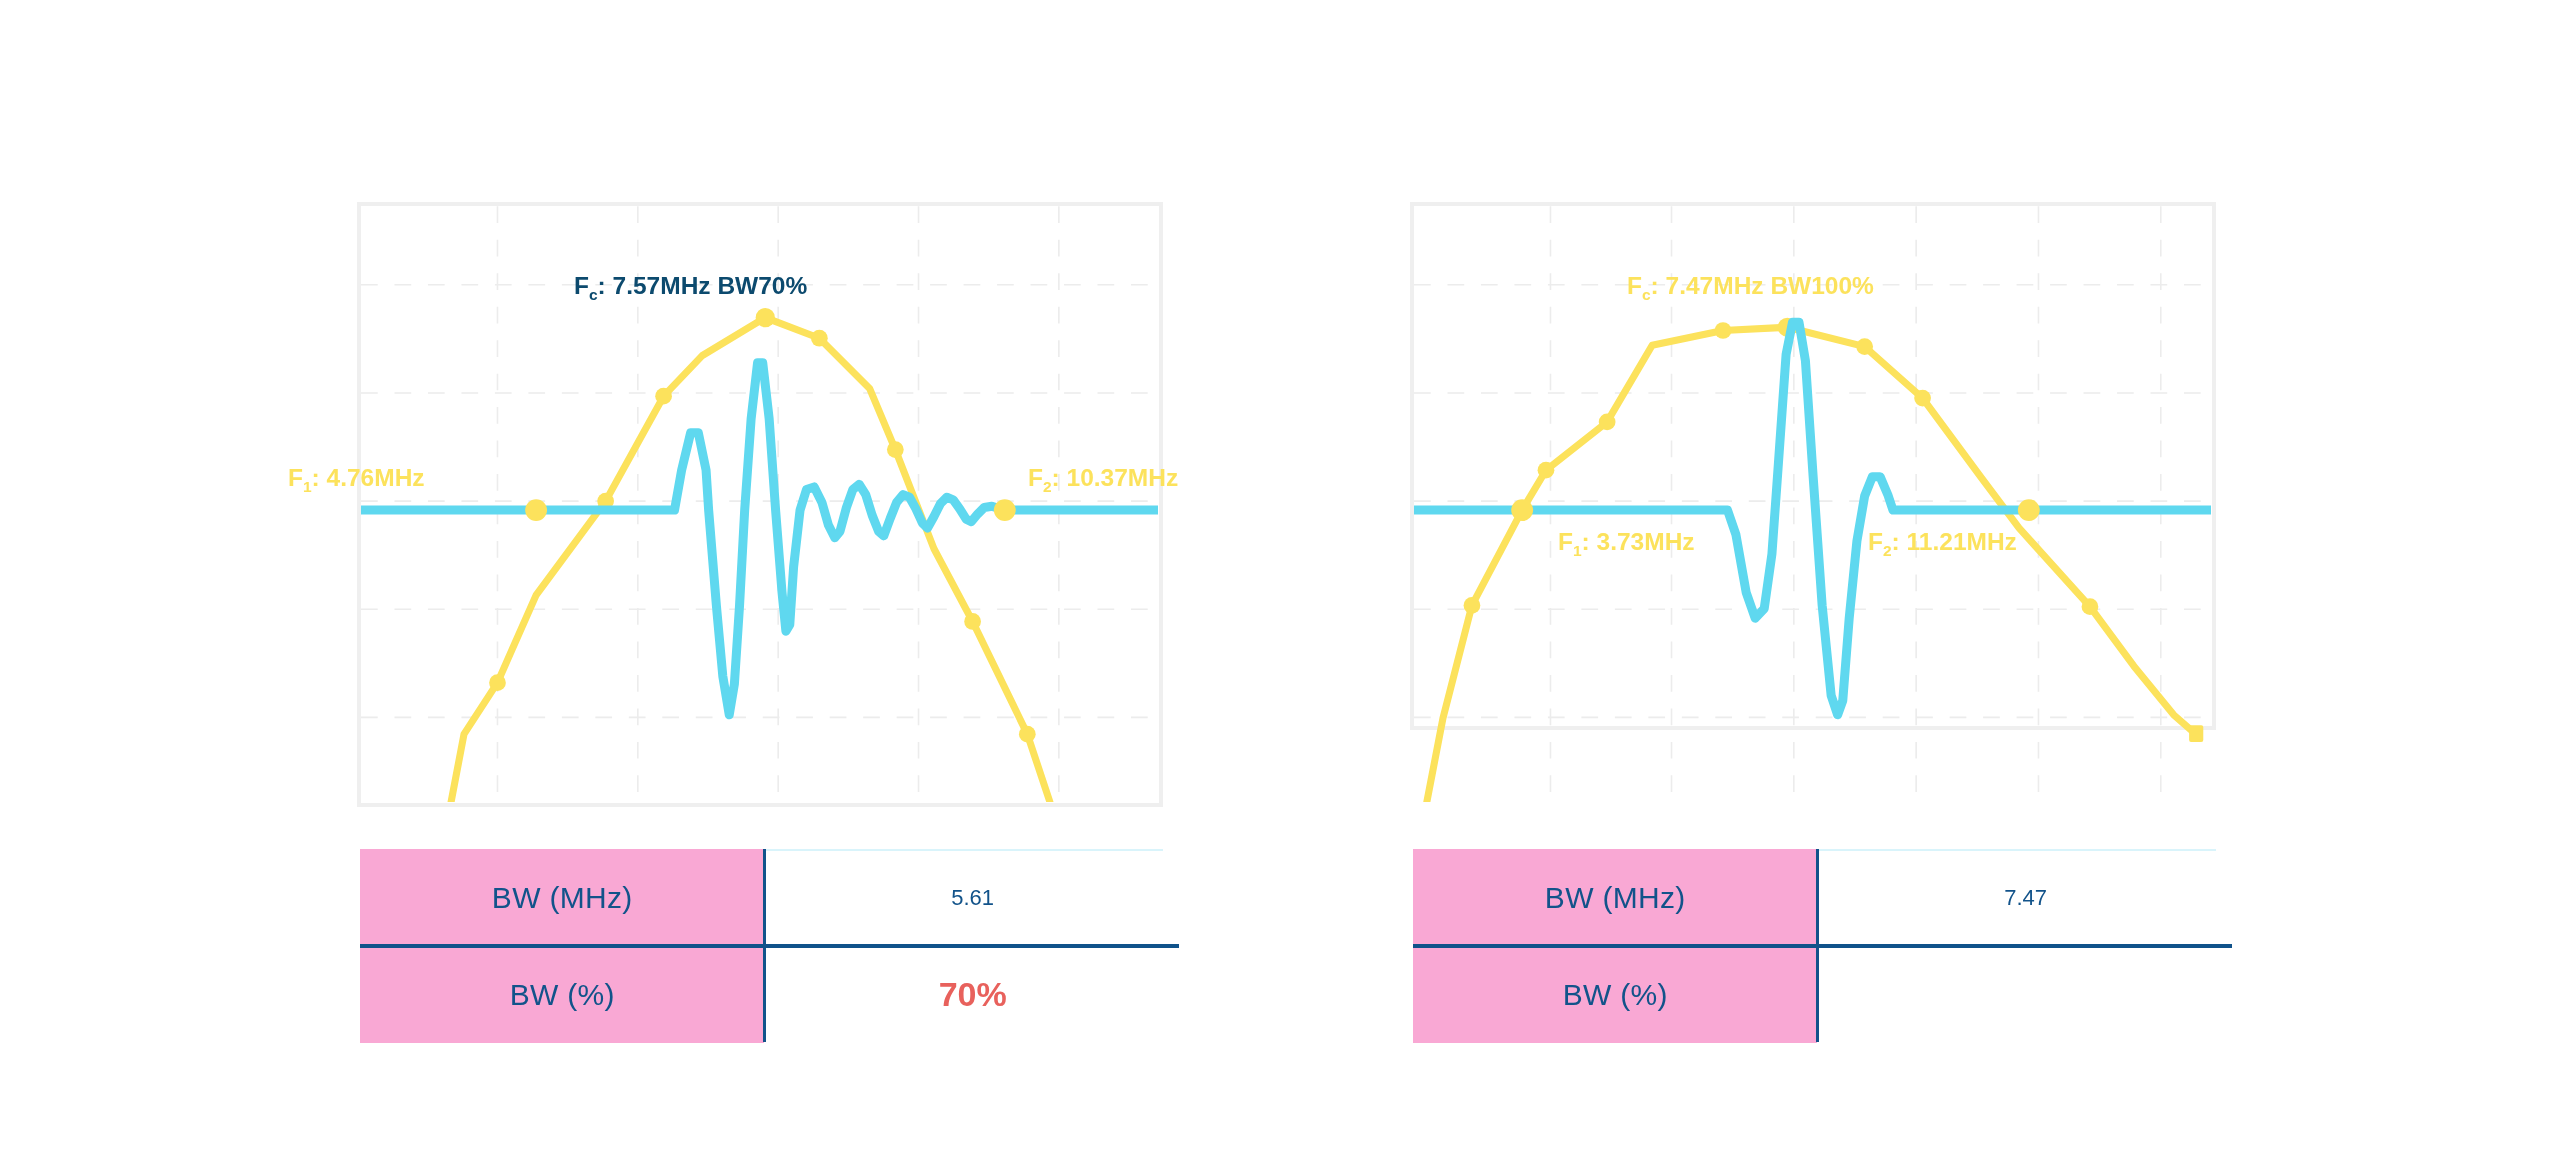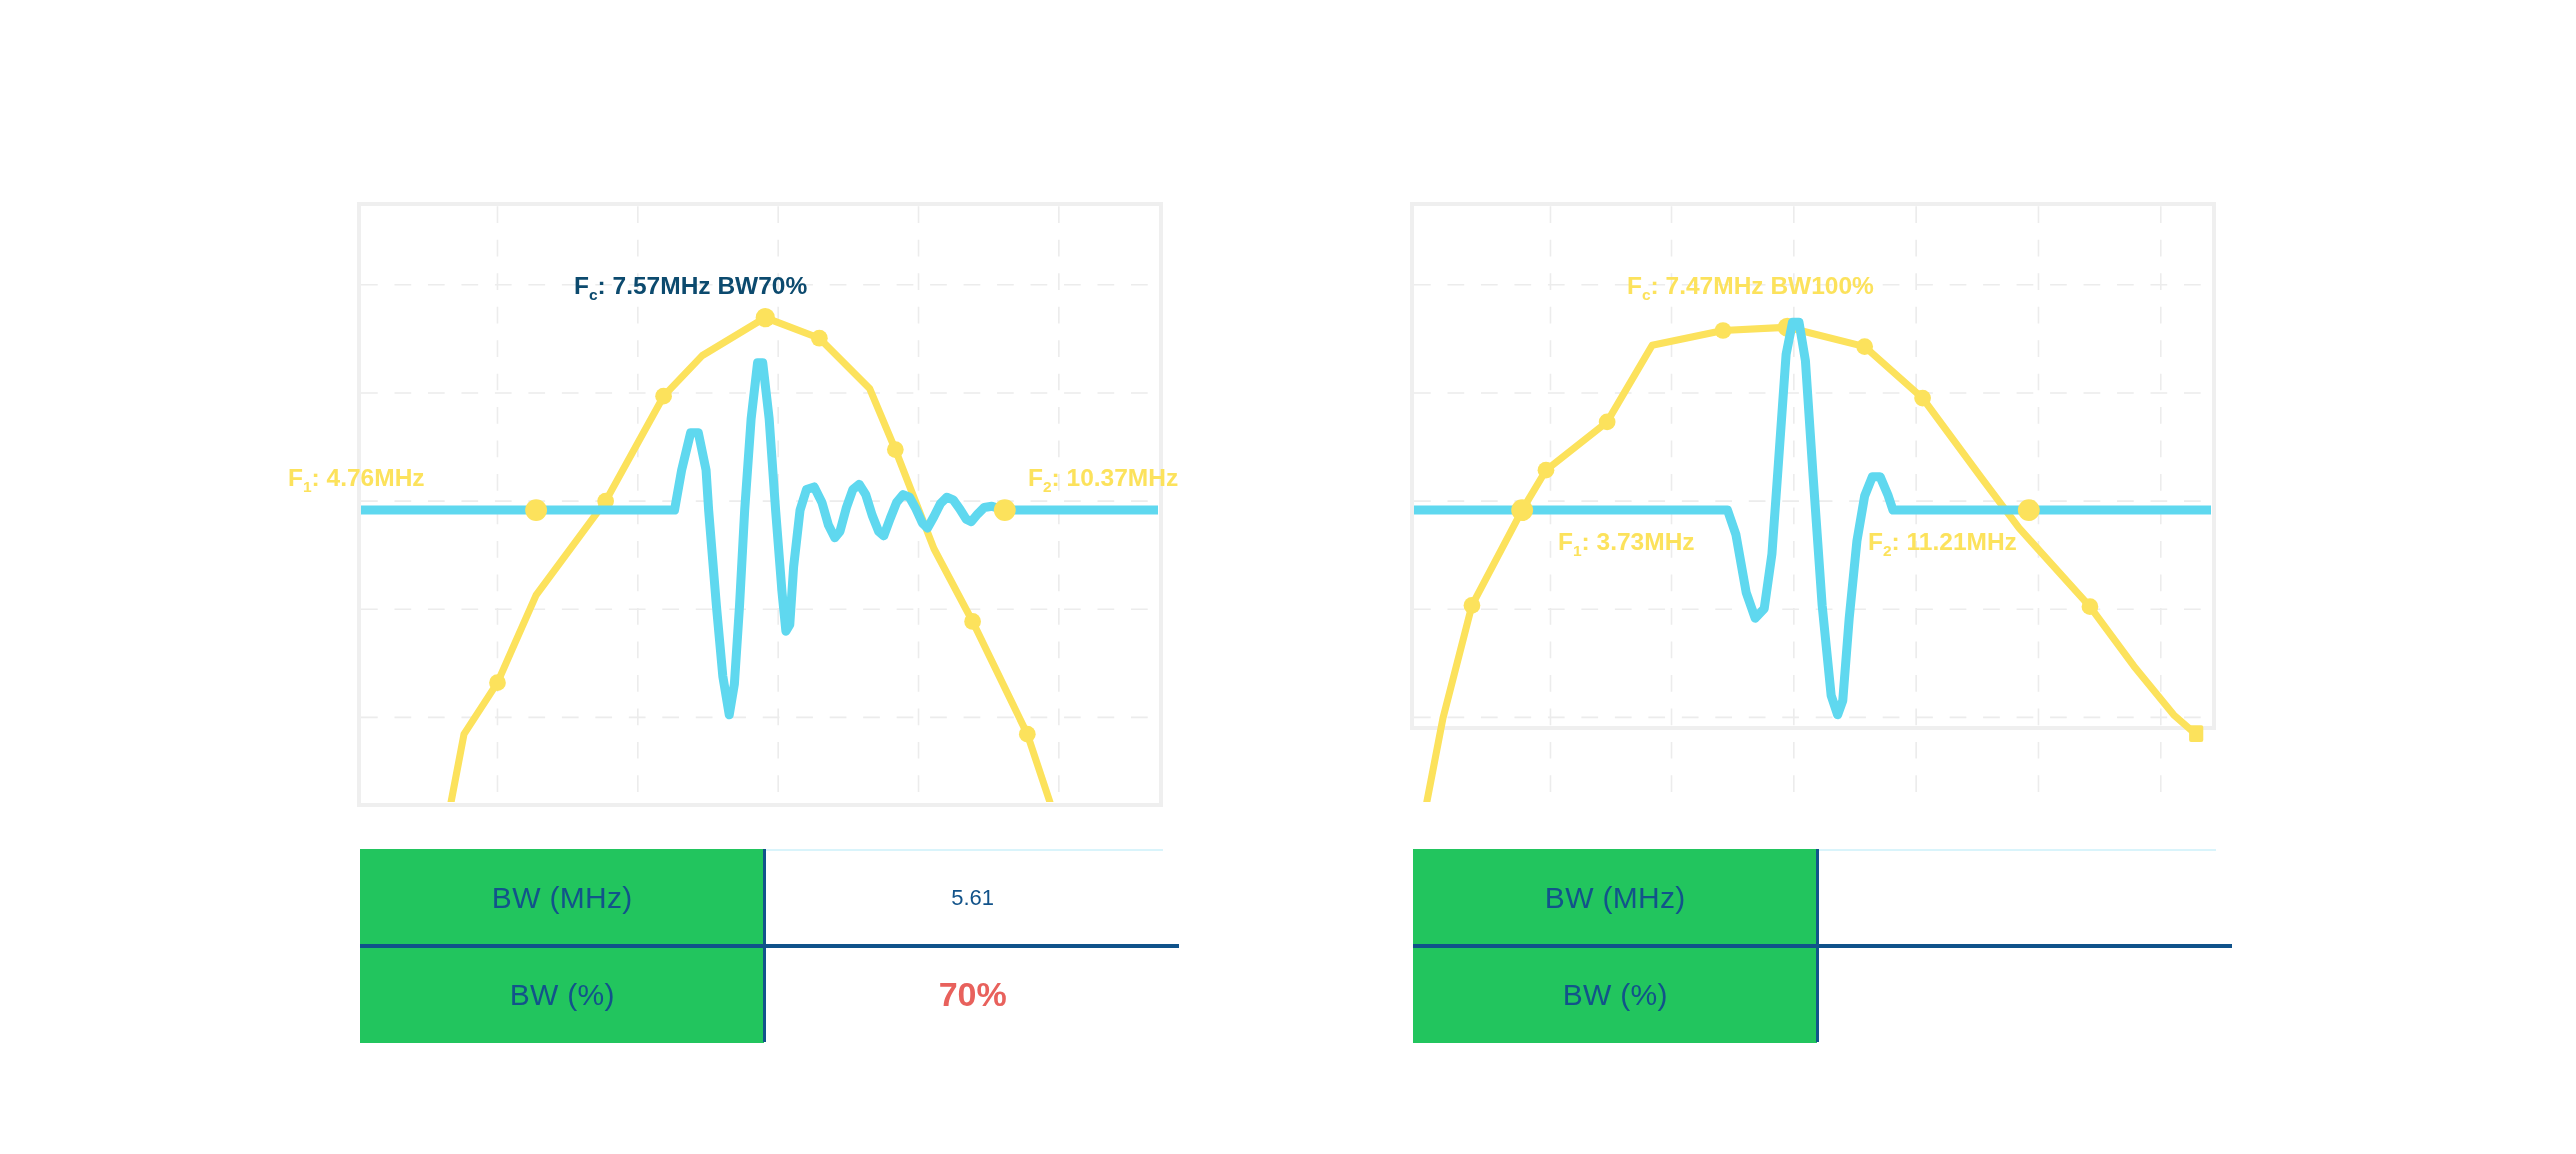--- a/index.html
+++ b/index.html
@@ -6,21 +6,21 @@
   body{width:2576px;height:1154px;font-family:"Liberation Sans",sans-serif;overflow:hidden;}
   .stage{position:relative;width:2576px;height:1154px;background:#fff;}
 
   .panel{position:absolute;}
   .plotbox{position:absolute;background:#ffffff;border:4.5px solid #efefef;box-sizing:border-box;}
   .plotsvg{position:absolute;left:0;top:0;}
 
   .tbl{position:absolute;}
   .tbl .row{display:flex;height:97px;}
   .tbl .hcell{
-    background:#22c55e;color:#12538a;display:flex;align-items:center;justify-content:center;
+    background:#f9a8d4;color:#12538a;display:flex;align-items:center;justify-content:center;
     font-size:30px;letter-spacing:0.3px;box-sizing:border-box;
   }
   .tbl .vcell{
     background:#ffffff;display:flex;align-items:center;justify-content:center;box-sizing:border-box;
   }
   .tbl .v-num{color:#12538a;font-size:22px;}
   .tbl .v-pct{color:#e8615c;font-size:34px;font-weight:bold;letter-spacing:0px;}
   .tbl .vdiv{position:absolute;width:2.6px;background:#12538a;}
   .tbl .hdiv{position:absolute;height:3.9px;background:#10528a;}
   .tbl .topline{position:absolute;height:1.9px;background:#d9f4fb;}
@@ -171,20 +171,23 @@
       </div>
     </div>
 
     <div class="tbl" style="left:3.2px;top:647px;width:821px;height:193px;">
       <div class="topline" style="left:404px;top:0px;width:399px;"></div>
 
       <div class="row">
         <div class="hcell" style="width:404px;">
           <span>BW (MHz)</span>
         </div>
+        <div class="vcell" style="width:417px;">
+          <span class="v-num">7.47</span>
+        </div>
       </div>
 
       <div class="row">
         <div class="hcell" style="width:404px;">
           <span>BW (%)</span>
         </div>
       </div>
 
       <div class="hdiv" style="left:0px;top:95px;width:819px;"></div>
       <div class="vdiv" style="left:403px;top:0px;height:193px;"></div>

